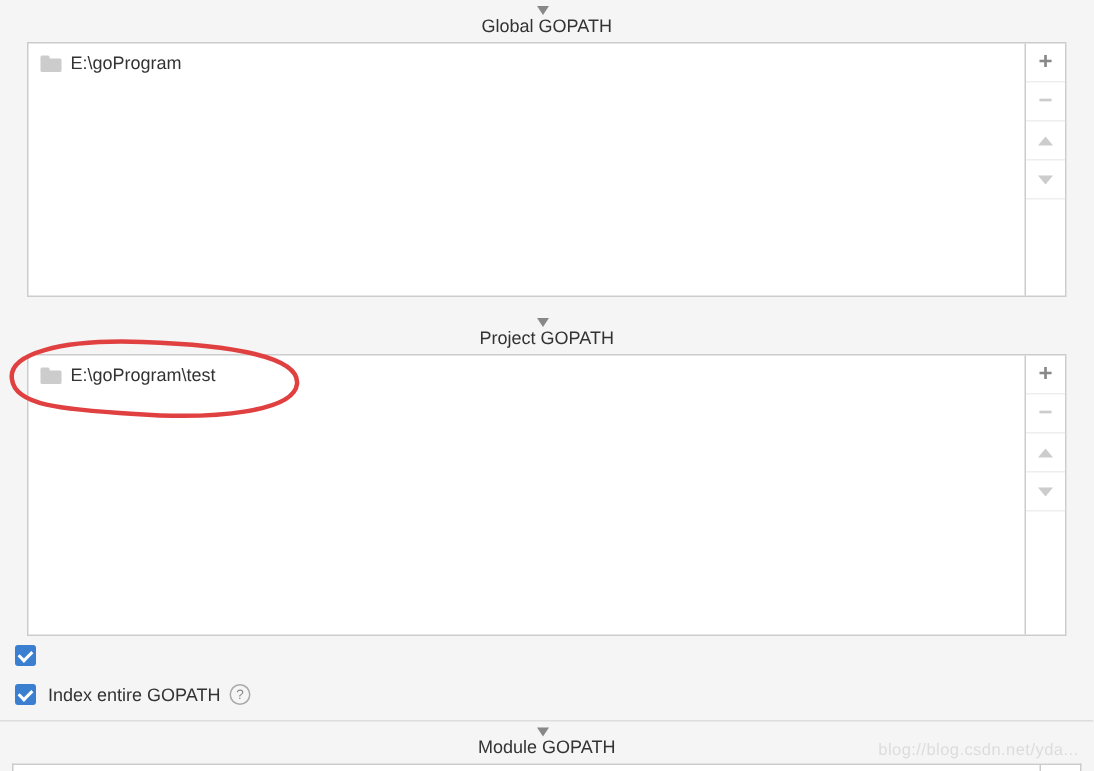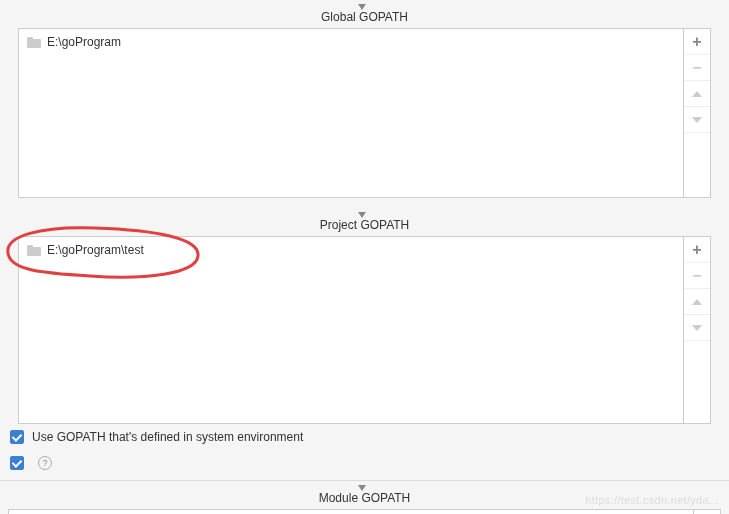--- a/index.html
+++ b/index.html
@@ -227,37 +227,37 @@
         <div class="arrow-up"></div>
       </div>
     <div class="side-btn disabled">
         <div class="arrow-down"></div>
       </div>
   </div>
 </div>
 
 <div class="checkbox-row">
   <span class="checkbox checked"></span>
-  <span>Use GOPATH that's defined in system environment</span>
 </div>
 <div class="checkbox-row">
   <span class="checkbox checked"></span>
+  <span>Index entire GOPATH</span>
   <span class="help-icon">?</span>
 </div>
 
 <div class="bottom-border"></div>
 
 <div class="section-header">
   <span class="triangle-icon"></span>
   <span class="section-title">Module GOPATH</span>
 </div>
 <div class="module-list">
   <div class="module-content"></div>
   <div class="side-buttons" style="border-bottom:none">
     <div class="side-btn" style="border-bottom:none">+</div>
   </div>
 </div>
 
 <svg class="annotation-circle" style="left:0px;top:218px" width="210" height="70">
   <path d="M 8 35 C 5 18, 40 8, 95 10 C 155 12, 200 20, 198 38 C 196 56, 145 62, 90 58 C 40 55, 10 52, 8 35 Z" fill="none" stroke="#e04040" stroke-width="3" stroke-linecap="round"></path>
 </svg>
 
-<div class="watermark">https://test.csdn.net/yda...</div>
+<div class="watermark">blog://blog.csdn.net/yda...</div>
 
 </body></html>

